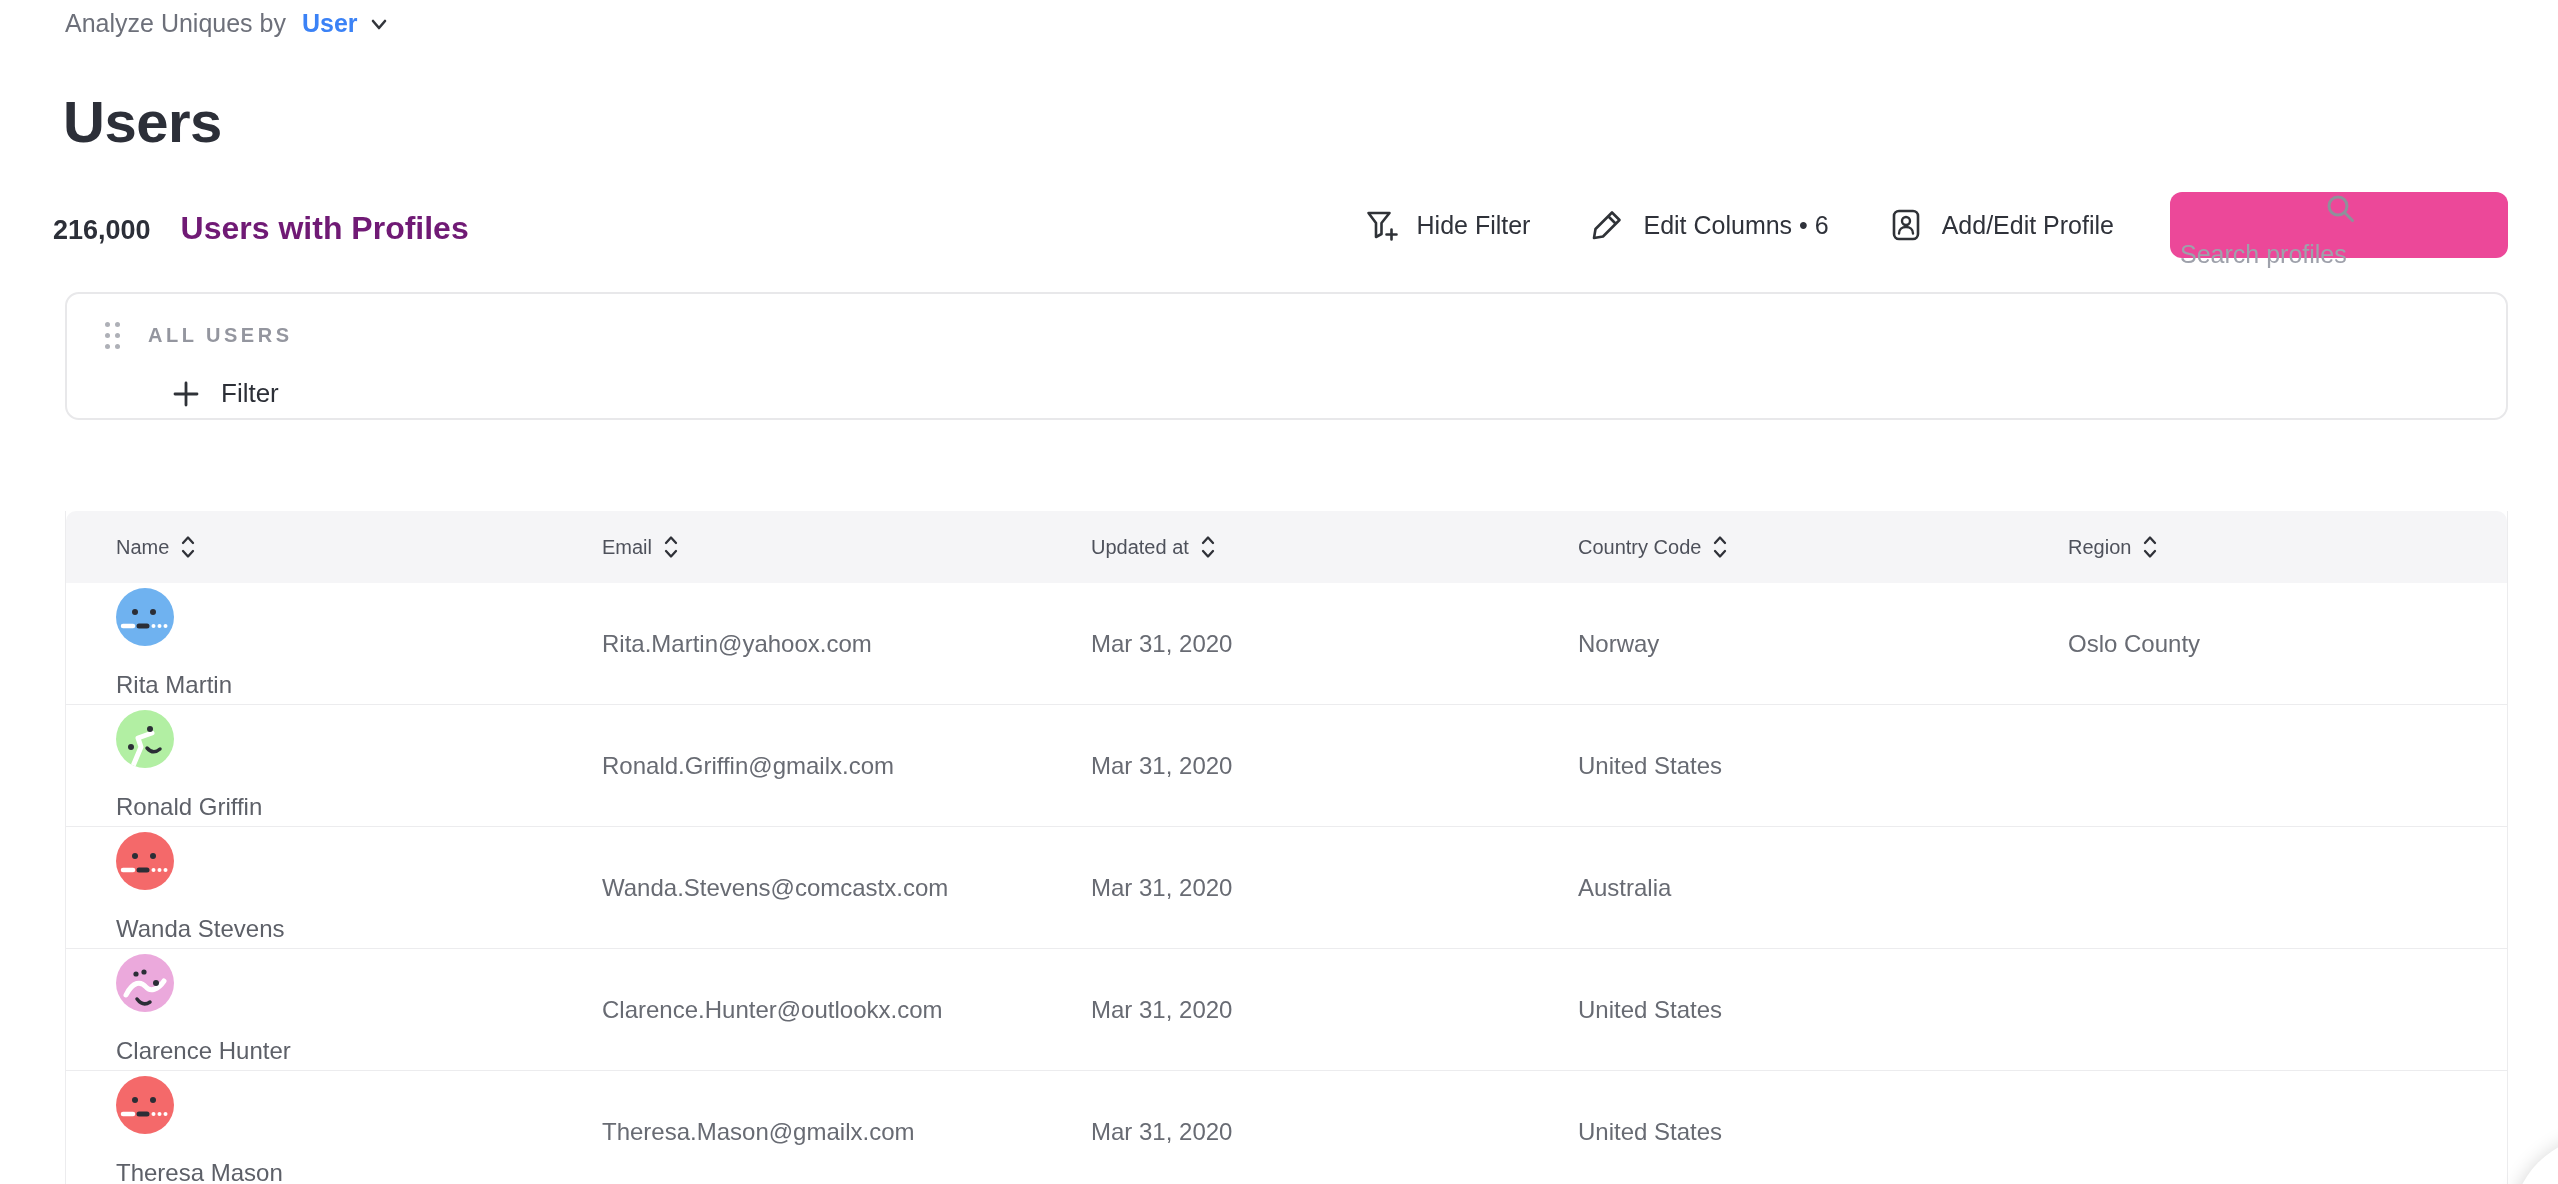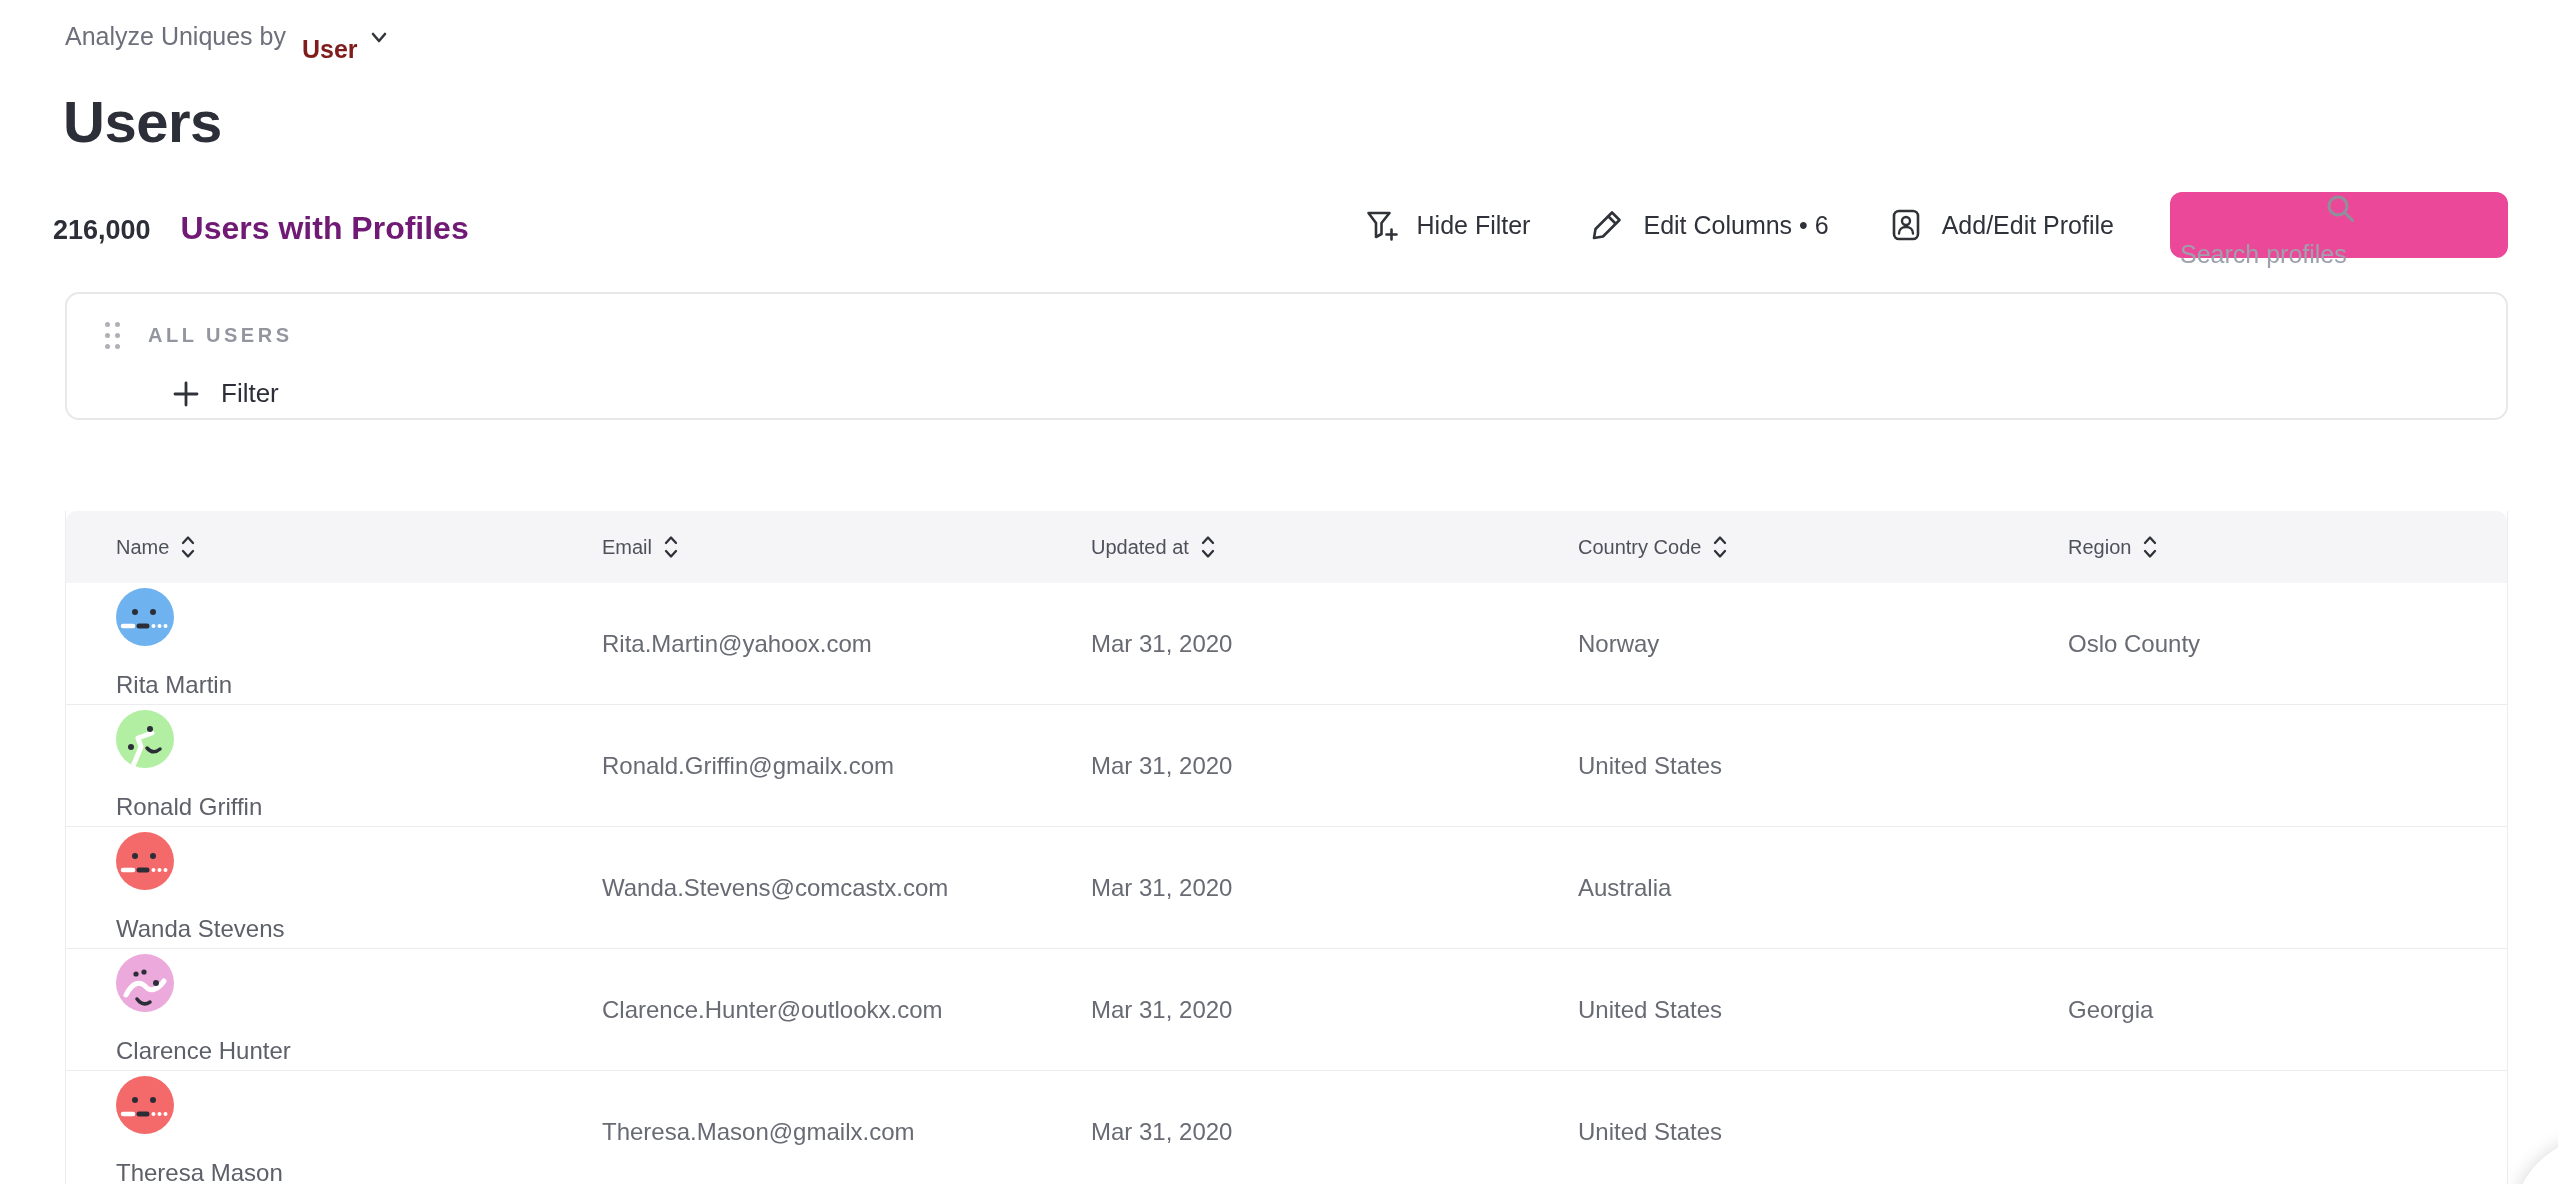--- a/index.html
+++ b/index.html
@@ -7,21 +7,21 @@
     width:2558px; height:1184px; overflow:hidden; background:#ffffff;
     font-family:"Liberation Sans","DejaVu Sans",sans-serif;
     -webkit-font-smoothing:antialiased;
   }
   .abs { position:absolute; }
 
   
   #analyze-row { left:65px; top:9px; display:flex; align-items:center; gap:16px; }
   #analyze-label { font-size:25px; color:#6d707a; }
   #analyze-picker { display:flex; align-items:center; gap:10px; cursor:pointer; }
-  #analyze-value { font-size:25px; color:#7f1d1d; font-weight:600;margin-top:26px; }
+  #analyze-value { font-size:25px; color:#3b82f6; font-weight:600; }
 
   #page-title { left:63px; top:88px; font-size:58px; font-weight:700; color:#2c2f38; letter-spacing:-0.5px; }
 
   #stats-row { left:53px; top:210px; display:flex; align-items:baseline; gap:30px; }
   #stats-count { font-size:27px; font-weight:700; color:#2c2f38; }
   #stats-label { font-size:32px; font-weight:700; color:#701a75; }
 
   
   #toolbar { top:192px; right:50px; height:66px; display:flex; align-items:center; }
   .tb-btn { display:flex; align-items:center; gap:17px; cursor:pointer; white-space:nowrap; }
@@ -300,21 +300,20 @@
               <circle cx="28" cy="18" r="2.6" fill="#2b2e36"></circle>
     <circle cx="40" cy="29" r="3" fill="#2b2e36"></circle>
     <path d="M21 45 q6 8 13 3" fill="none" stroke="#2b2e36" stroke-width="3.5" stroke-linecap="round"></path>
   </svg>
           </span>
       <span class="name-text">Clarence Hunter</span>
     </div>
     <div class="cell">Clarence.Hunter@outlookx.com</div>
     <div class="cell">Mar 31, 2020</div>
     <div class="cell">United States</div>
-    <div class="cell">Georgia</div>
   </div>
 
   <div class="grid-row row">
     <div class="name-cell">
       <span class="avatar">
             <svg width="58" height="58" viewBox="0 0 58 58">
     <circle cx="29" cy="29" r="29" fill="#f4696a"></circle>
     <circle cx="19" cy="24" r="3" fill="#2b2e36"></circle>
               <circle cx="37" cy="24" r="3" fill="#2b2e36"></circle>
     <line x1="7" y1="38" x2="17" y2="38" stroke="#fff" stroke-width="4.5" stroke-linecap="round"></line>

